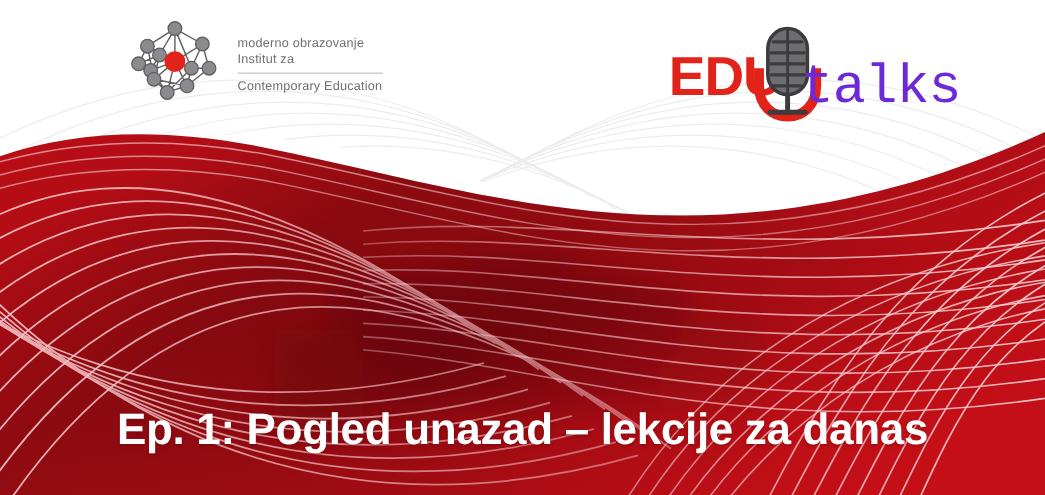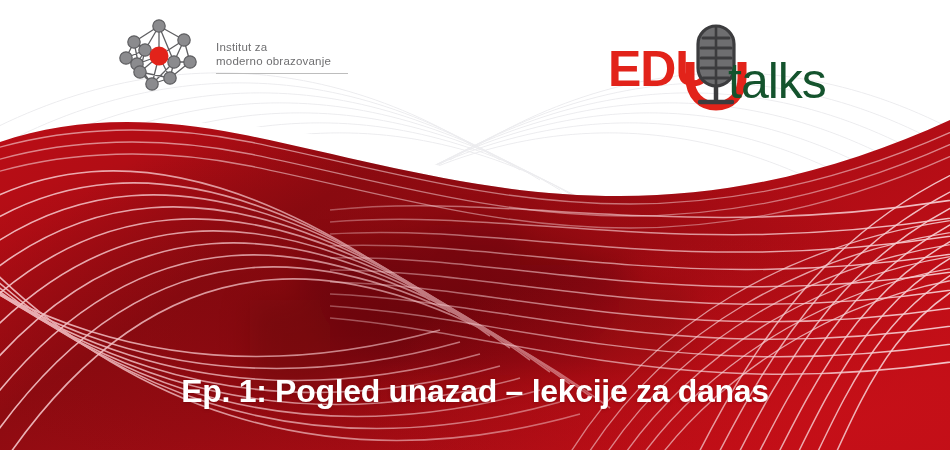--- a/index.html
+++ b/index.html
@@ -86,46 +86,46 @@
     font-weight: bold;
     font-size: 50px;
     line-height: 50px;
     letter-spacing: -1px;
     color: #e2231a;
   }
   .talks-word {
     position: absolute;
     left: 120px;
     top: 34px;
-    font-family: Liberation Sans, sans-serif;
+    font-family: Liberation Mono, monospace;
     font-weight: normal;
     font-size: 50px;
     line-height: 50px;
     letter-spacing: -1px;
-    color: #14532d;
+    color: #6d28d9;
   }
   .mic-wrap {
     position: absolute;
     left: 76px;
     top: 0px;
     width: 64px;
     height: 92px;
   }
 
   
   .title {
     position: absolute;
     left: 0;
     top: 372px;
     width: 950px;
     text-align: center;
     z-index: 6;
     font-family: "Liberation Sans", sans-serif;
     font-weight: bold;
-    font-size: 32px;
+    font-size: 40px;
     line-height: 38px;
     letter-spacing: -0.3px;
     color: #ffffff;
     text-shadow: 0 1px 3px rgba(90,0,5,.35);
   }
 </style>
 </head>
 <body>
 
 <div id="banner">
@@ -321,23 +321,24 @@
           <circle cx="25" cy="48" r="6.2"></circle>
           <circle cx="28" cy="56" r="6.2"></circle>
           <circle cx="62" cy="46" r="6.2"></circle>
           <circle cx="40" cy="68" r="6.2"></circle>
           <circle cx="58" cy="62" r="6.2"></circle>
         </g>
         <circle cx="47" cy="40" r="9.5" fill="#e2231a"></circle>
       </svg>
 
       <div class="ice-text">
+        <div class="ice-line">moderno obrazovanje</div>
         <div class="ice-line">Institut za</div>
-        <div class="ice-line">moderno obrazovanje</div>
         <div class="ice-rule"></div>
+        <div class="ice-line">Contemporary Education</div>
       </div>
     </div>
 
     <div class="edutalks">
       <div class="edu-word">EDU</div>
 
       <svg class="mic-wrap" viewBox="0 0 64 92">
 
         <path d="M6,40 L6,56 C6,74 18,84 32,84 C46,84 58,74 58,56 L58,40" fill="none" stroke="#e2231a" stroke-width="9" stroke-linecap="butt"></path>
 

